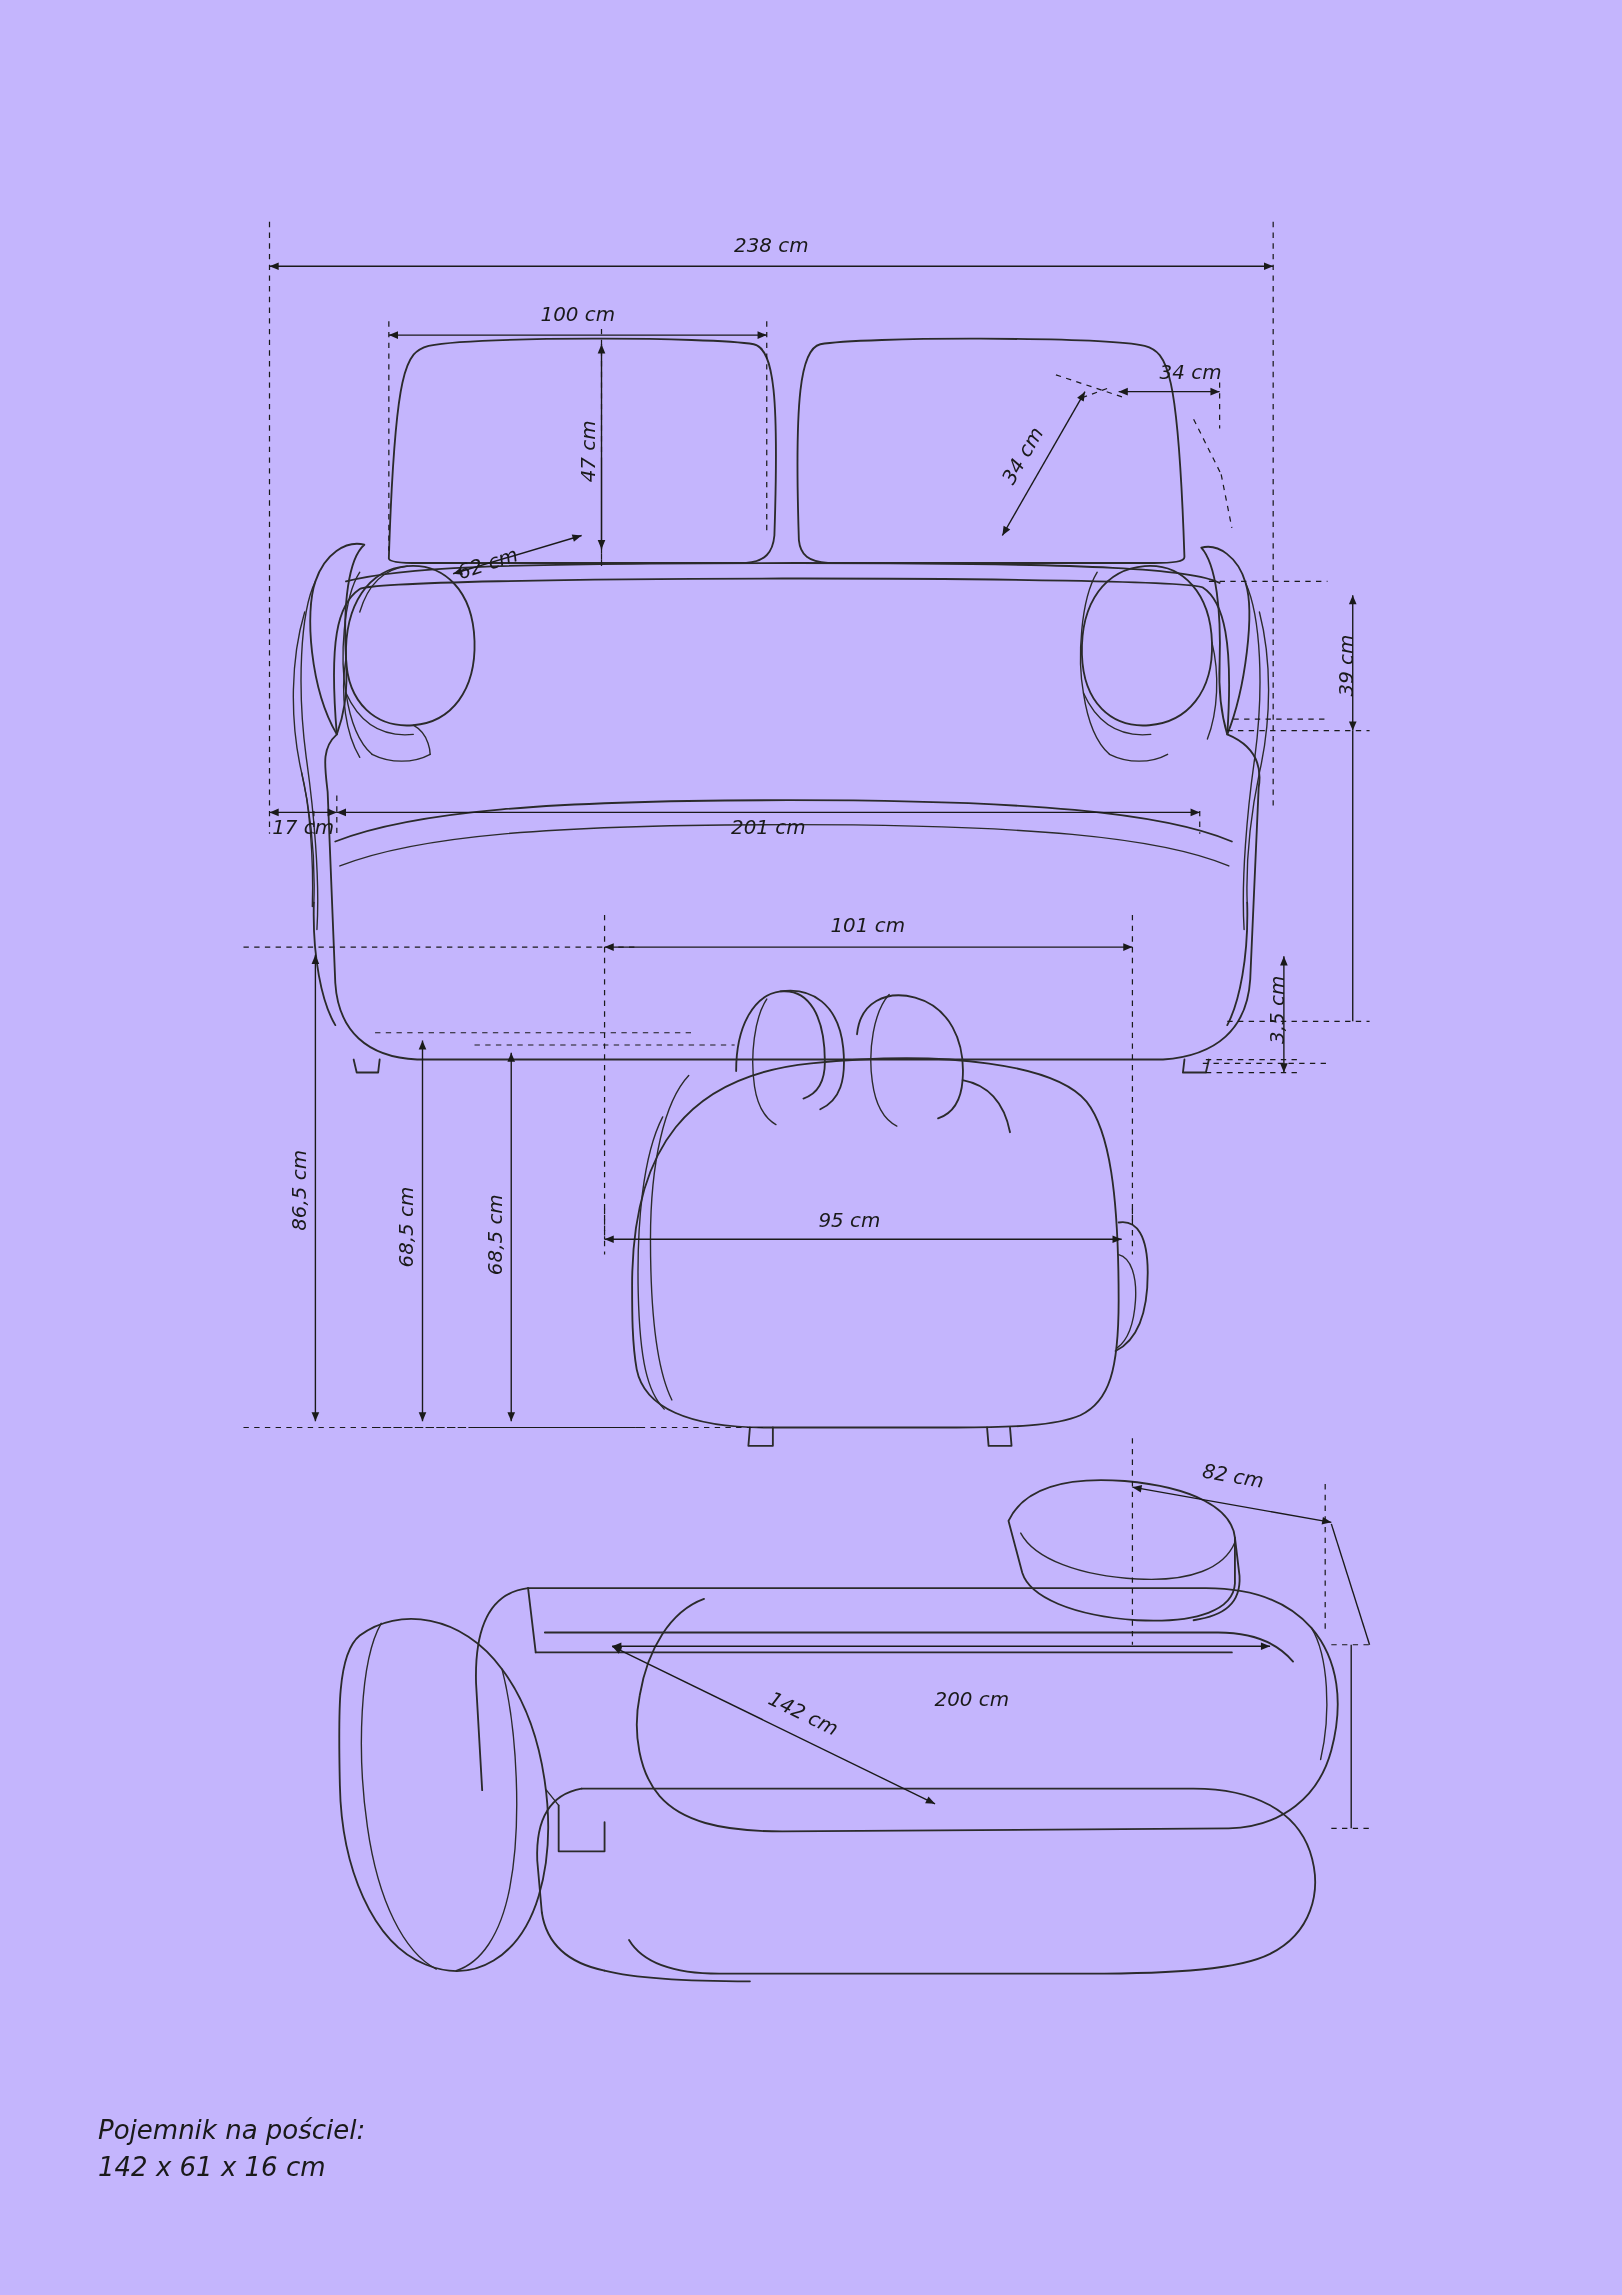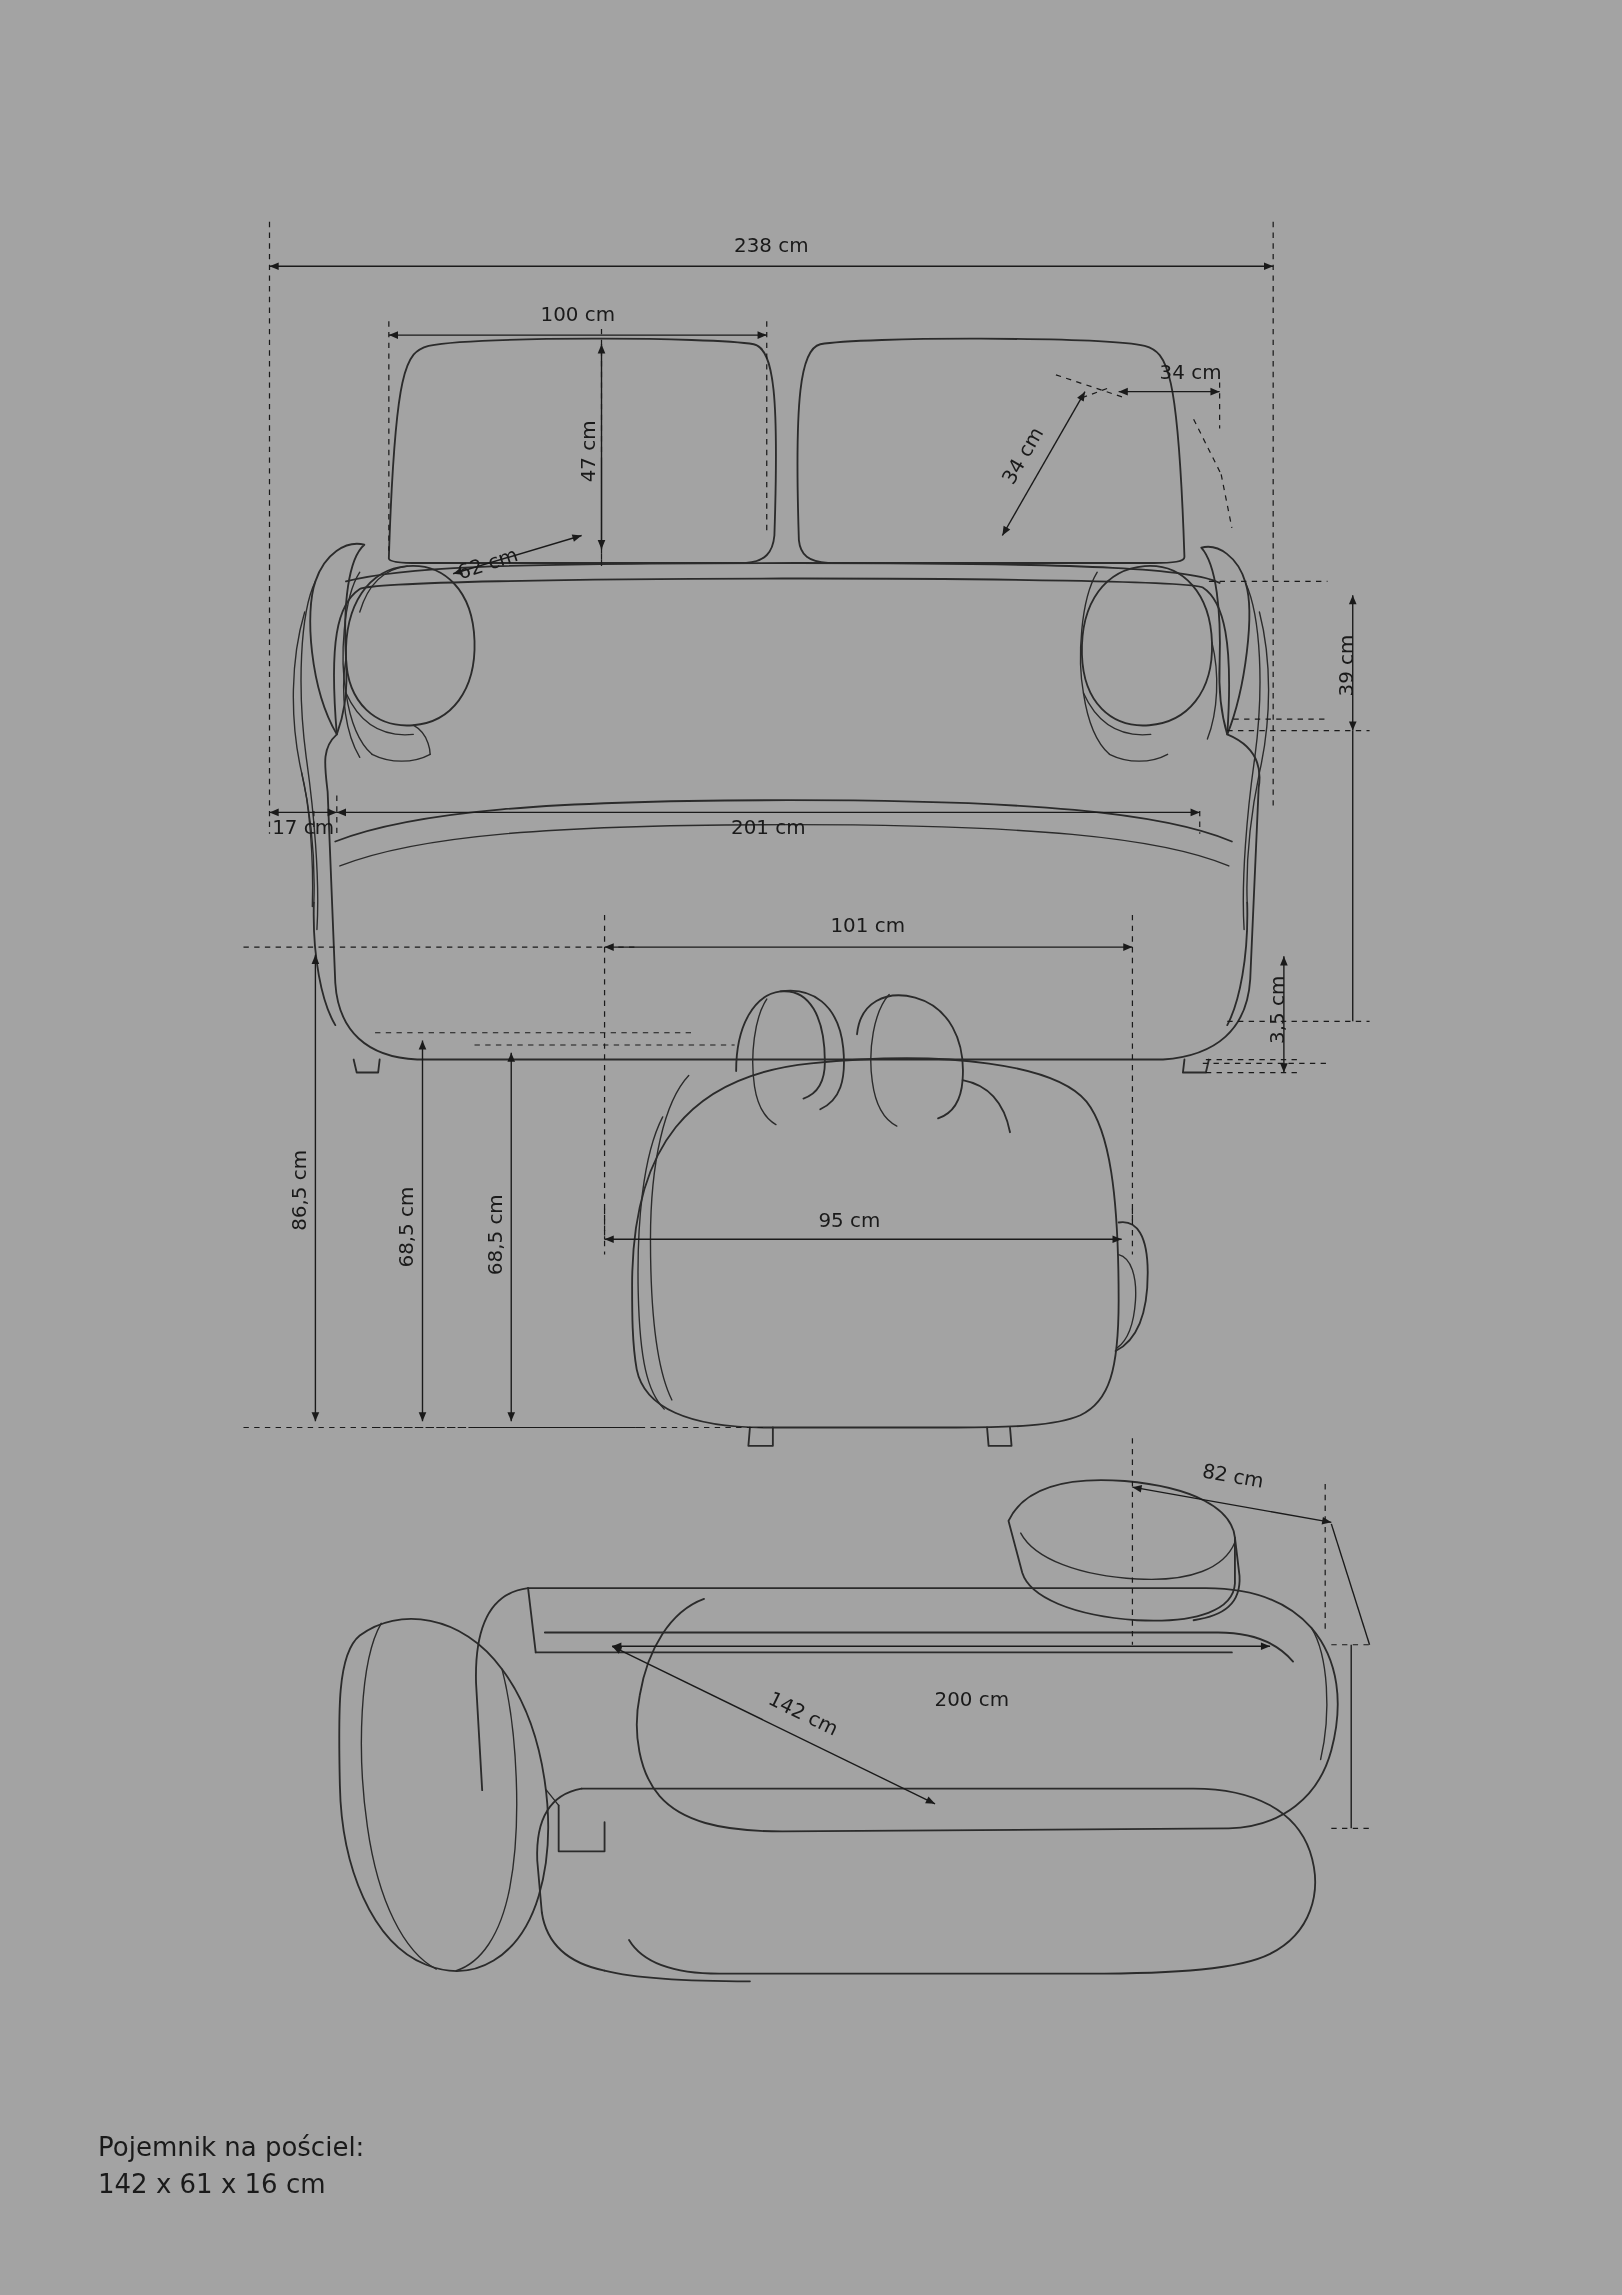--- a/index.html
+++ b/index.html
@@ -11,21 +11,22 @@
     width: 1623px;
     height: 2295px;
     font-family: "DejaVu Sans", sans-serif;
     color: #1a1a1a;
     position: relative;
     overflow: hidden;
   }
   .sheet {
     position: absolute;
     inset: 0;
-    background: #a3a3a3;
+    background: #c4b5fd;
+    font-style: italic;
   }
   svg.diagram {
     position: absolute;
     left: 0;
     top: 0;
     width: 1623px;
     height: 2295px;
   }
   .dim-label {
     font-family: "DejaVu Sans", sans-serif;
@@ -34,21 +35,20 @@
   }
   .caption {
     position: absolute;
     left: 98px;
     top: 2112px;
     font-size: 26px;
     line-height: 1.42;
     color: #1a1a1a;
     white-space: pre-line;
     font-family: "DejaVu Sans", sans-serif;
-    margin-top: 17px;
   }
   .outline {
     fill: none;
     stroke: #2b2b2b;
     stroke-width: 2.4;
     stroke-linejoin: round;
     stroke-linecap: round;
   }
   .outline-thin {
     fill: none;

